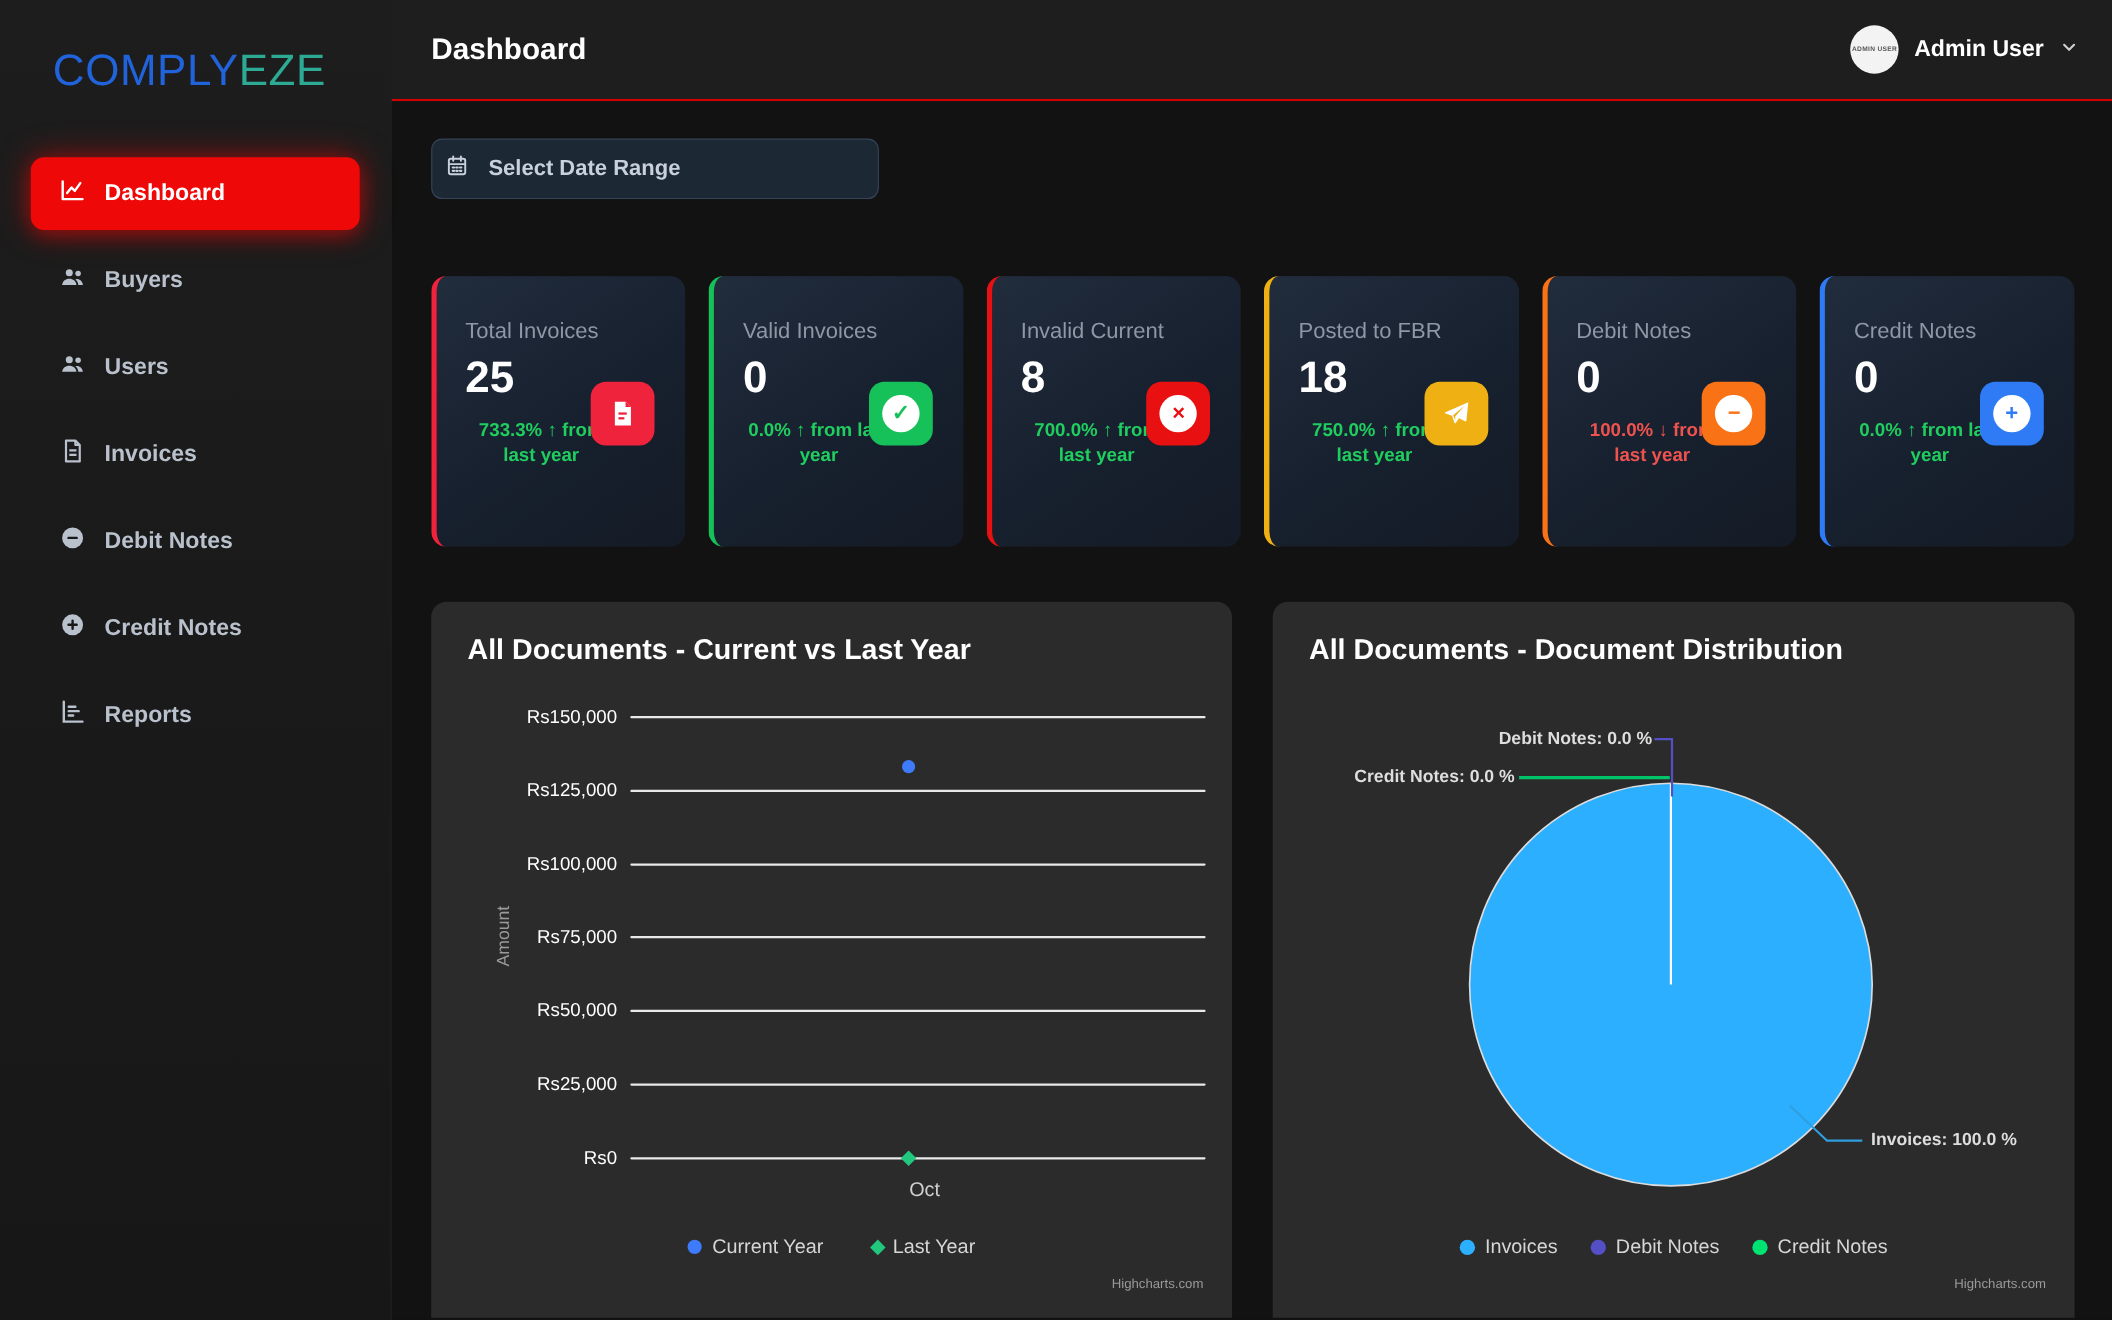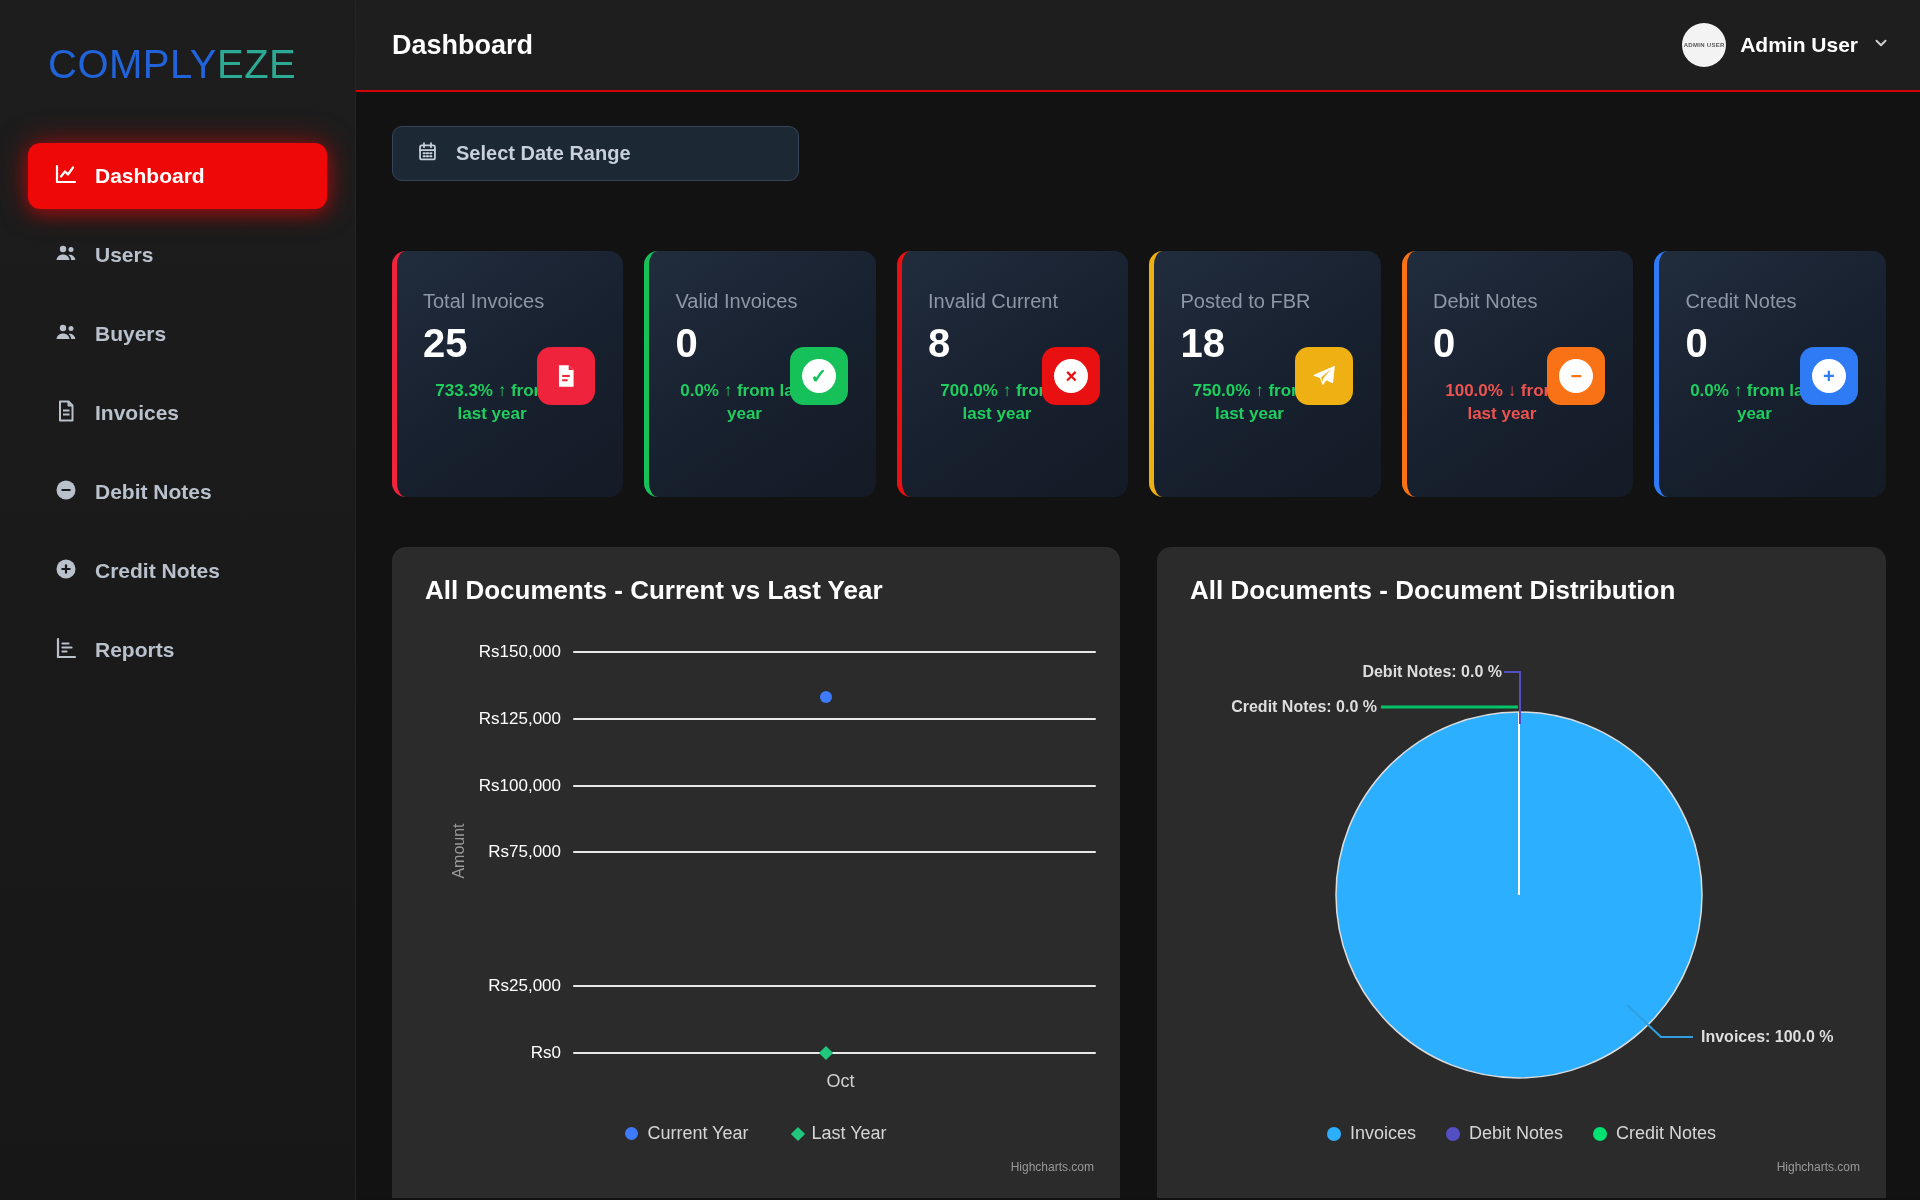--- a/index.html
+++ b/index.html
@@ -27,21 +27,21 @@
   .page-title { color:#fff; font-size:27px; font-weight:700; }
   .user-menu { display:flex; align-items:center; gap:14px; cursor:pointer; }
   .avatar { width:44px; height:44px; border-radius:50%; background:#f3f3f3; color:#555;
             font-size:6px; font-weight:700; letter-spacing:.3px; display:flex;
             align-items:center; justify-content:center; text-transform:uppercase; }
   .user-name { color:#fff; font-size:21px; font-weight:700; }
 
   
   .content { padding:34px 34px 0 36px; background:#121212; height:1106px; overflow:hidden; }
   .date-btn { display:inline-flex; align-items:center; gap:18px; width:407px; height:55px;
-              padding:0 24px; background:#1d2835; border:1px solid #35445a; border-radius:10px;
+              padding:0 12px; background:#1d2835; border:1px solid #35445a; border-radius:10px;
               color:#c7d0dc; font-size:20px; font-weight:700; cursor:pointer; }
   .date-btn svg { width:21px; height:21px; }
 
   
   .stats { display:flex; gap:21px; margin-top:70px;border-radius:21px; }
   .stat-card { width:calc((100% - 105px)/6); height:246px; border-radius:14px;
                background:linear-gradient(145deg,#212c3d 0%,#17202e 55%,#141b26 100%);
                border-left:5px solid var(--accent); padding:36px 24px 0 26px; position:relative; }
   .stat-title { color:#8f97a6; font-size:20px; font-weight:500; line-height:1.4; max-width:132px; }
   .stat-value { color:#fff; font-size:40px; font-weight:700; margin-top:6px; }
@@ -106,32 +106,32 @@
     </div>
     <div class="nav-item">
       <span>
         <svg viewBox="0 0 24 24" fill="currentColor">
             <circle cx="9" cy="8" r="3.2"></circle>
             <path d="M2.5 19c.4-3.4 3.1-5.5 6.5-5.5s6.1 2.1 6.5 5.5z"></path>
             <circle cx="17" cy="8.6" r="2.5"></circle>
             <path d="M15.6 13.7c3-.1 5.3 1.9 5.8 5.3h-4.2c-.2-2.1-1.1-3.9-2.7-5z"></path>
           </svg>
       </span>
-      <span>Users</span>
+      <span>Buyers</span>
     </div>
     <div class="nav-item">
       <span>
         <svg viewBox="0 0 24 24" fill="currentColor">
             <circle cx="9" cy="8" r="3.2"></circle>
             <path d="M2.5 19c.4-3.4 3.1-5.5 6.5-5.5s6.1 2.1 6.5 5.5z"></path>
             <circle cx="17" cy="8.6" r="2.5"></circle>
             <path d="M15.6 13.7c3-.1 5.3 1.9 5.8 5.3h-4.2c-.2-2.1-1.1-3.9-2.7-5z"></path>
           </svg>
       </span>
-      <span>Buyers</span>
+      <span>Users</span>
     </div>
     <div class="nav-item">
       <span>
         <svg viewBox="0 0 24 24" fill="none" stroke="currentColor" stroke-width="2" stroke-linejoin="round">
             <path d="M6 2.5h8.5l4 4V21.5H6z"></path>
             <path d="M14.5 2.5v4h4"></path>
             <path d="M9 11.5h6.5M9 15.5h6.5"></path>
           </svg>
       </span>
       <span>Invoices</span>
@@ -290,20 +290,24 @@
         <div class="gridrow" style="top:172px">
             <span class="ytick">Rs125,000</span>
             <div class="gridline"></div>
           </div>
         <div class="gridrow" style="top:239px">
             <span class="ytick">Rs100,000</span>
             <div class="gridline"></div>
           </div>
         <div class="gridrow" style="top:305px">
             <span class="ytick">Rs75,000</span>
+            <div class="gridline"></div>
+          </div>
+        <div class="gridrow" style="top:372px">
+            <span class="ytick">Rs50,000</span>
             <div class="gridline"></div>
           </div>
         <div class="gridrow" style="top:439px">
             <span class="ytick">Rs25,000</span>
             <div class="gridline"></div>
           </div>
         <div class="gridrow" style="top:506px">
             <span class="ytick">Rs0</span>
             <div class="gridline"></div>
           </div>

